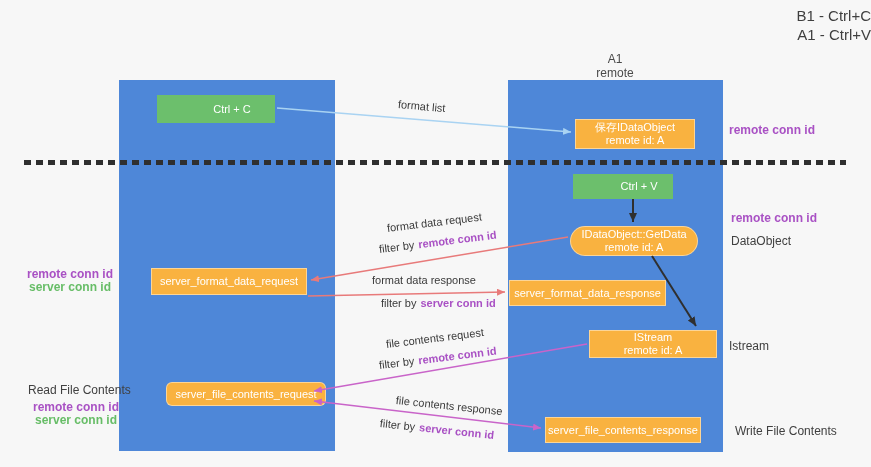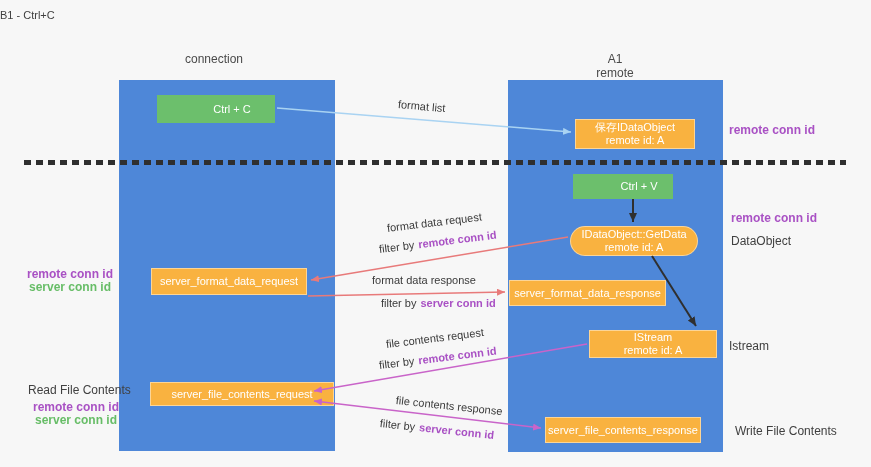--- a/index.html
+++ b/index.html
@@ -1,19 +1,19 @@
 <!DOCTYPE html>
 <html style="--bg: #f7f7f7; --lifeline: #4e87d8; --green-box: #6cbf6c; --orange-box: #f9b240; --purple-text: #a951c4; --green-text: #67bd67; --arrow-blue: #a9d3f2; --arrow-red: #e87a7a; --arrow-magenta: #c964c9; --arrow-black: #2f2f2f;"><head>
 <meta charset="utf-8">
 <style>
   html,body{margin:0;padding:0;}
   body{font-family:"Liberation Sans",sans-serif;background:#e9e9e9;}
   #canvas{position:relative;width:871px;height:467px;background:var(--bg,#f7f7f7);overflow:hidden;}
 
-  .title{position:absolute;left:0;top:6px;width:871px;text-align:left;font-size:11px;line-height:19px;color:#3f3f3f;z-index:5;}
+  .title{position:absolute;left:0;top:6px;width:871px;text-align:right;font-size:15px;line-height:19px;color:#3f3f3f;z-index:5;}
   .ll-header{position:absolute;text-align:center;font-size:12px;line-height:14px;color:#4a4a4a;z-index:5;}
   .lifeline{position:absolute;background:var(--lifeline,#4e87d8);z-index:1;}
 
   .dashes{position:absolute;left:24px;top:160px;width:822px;height:5px;z-index:3;
     background:repeating-linear-gradient(to right,var(--arrow-black,#2f2f2f) 0 7px,transparent 7px 12px);}
 
   .box{position:absolute;z-index:2;display:flex;flex-direction:column;align-items:center;justify-content:center;
        color:#fff;font-size:11px;line-height:13px;text-align:center;box-sizing:border-box;}
   .green{background:var(--green-box,#6cbf6c);padding-left:32px;}
   .orange{background:var(--orange-box,#f9b240);border:1px solid rgba(255,255,255,0.45);}
@@ -27,24 +27,24 @@
 
   svg.arrows{position:absolute;left:0;top:0;z-index:3;pointer-events:none;}
 </style>
 </head>
 <body>
 
 <div id="canvas">
 
   <div class="title">
     <div>B1 - Ctrl+C</div>
+    <div>A1 - Ctrl+V</div>
   </div>
 
   <div class="ll-header" style="left:114px;top:52px;width:200px;">
-    <div>connection</div>
   </div>
   <div class="ll-header" style="left:515px;top:52px;width:200px;">
     <div>A1</div>
     <div>remote</div>
   </div>
 
   <div class="lifeline" style="left:119px;top:80px;width:216px;height:371px;"></div>
   <div class="lifeline" style="left:508px;top:80px;width:215px;height:372px;"></div>
 
   <div class="dashes"></div>
@@ -73,21 +73,21 @@
 
   <div class="box orange" style="left:151px;top:268px;width:156px;height:27px;">
     <span>server_format_data_request</span>
   </div>
 
   <div class="box orange" style="left:589px;top:330px;width:128px;height:28px;">
     <span>IStream</span>
     <span>remote id: A</span>
   </div>
 
-  <div class="box orange" style="left:150px;top:382px;width:184px;height:24px;">
+  <div class="box orange" style="left:166px;top:382px;width:160px;height:24px;border-radius:6px;">
     <span>server_file_contents_request</span>
   </div>
 
   <div class="box orange" style="left:545px;top:417px;width:156px;height:26px;">
     <span>server_file_contents_response</span>
   </div>
 
   <svg class="arrows" width="871" height="467">
     <defs>
       <marker id="mBlue" markerUnits="userSpaceOnUse" markerWidth="9" markerHeight="8" refX="8" refY="3.5" orient="auto-start-reverse">

